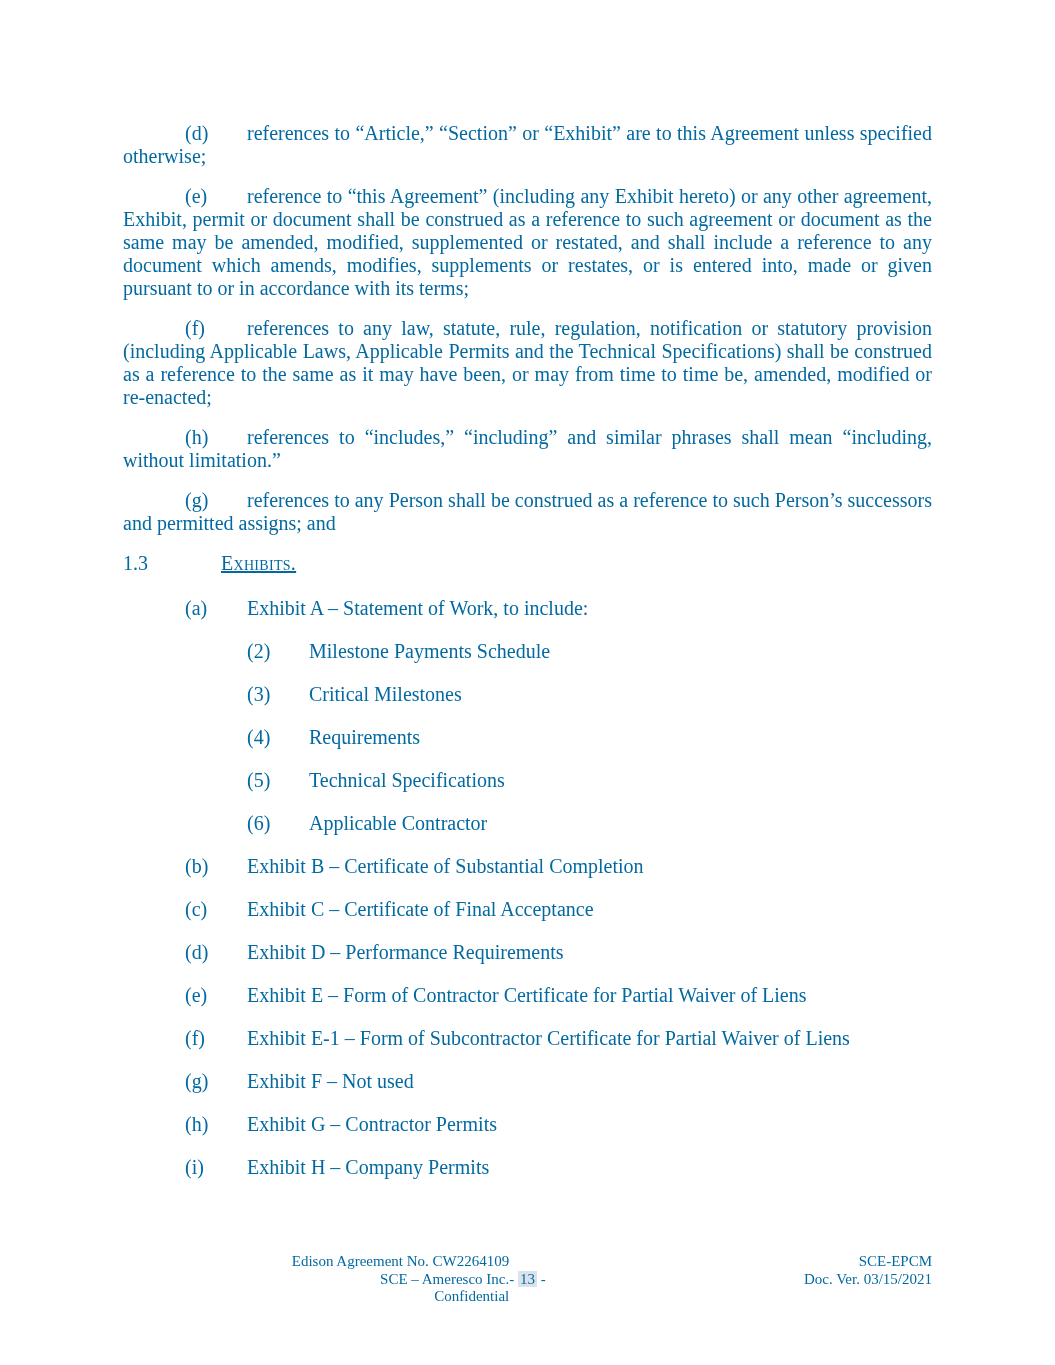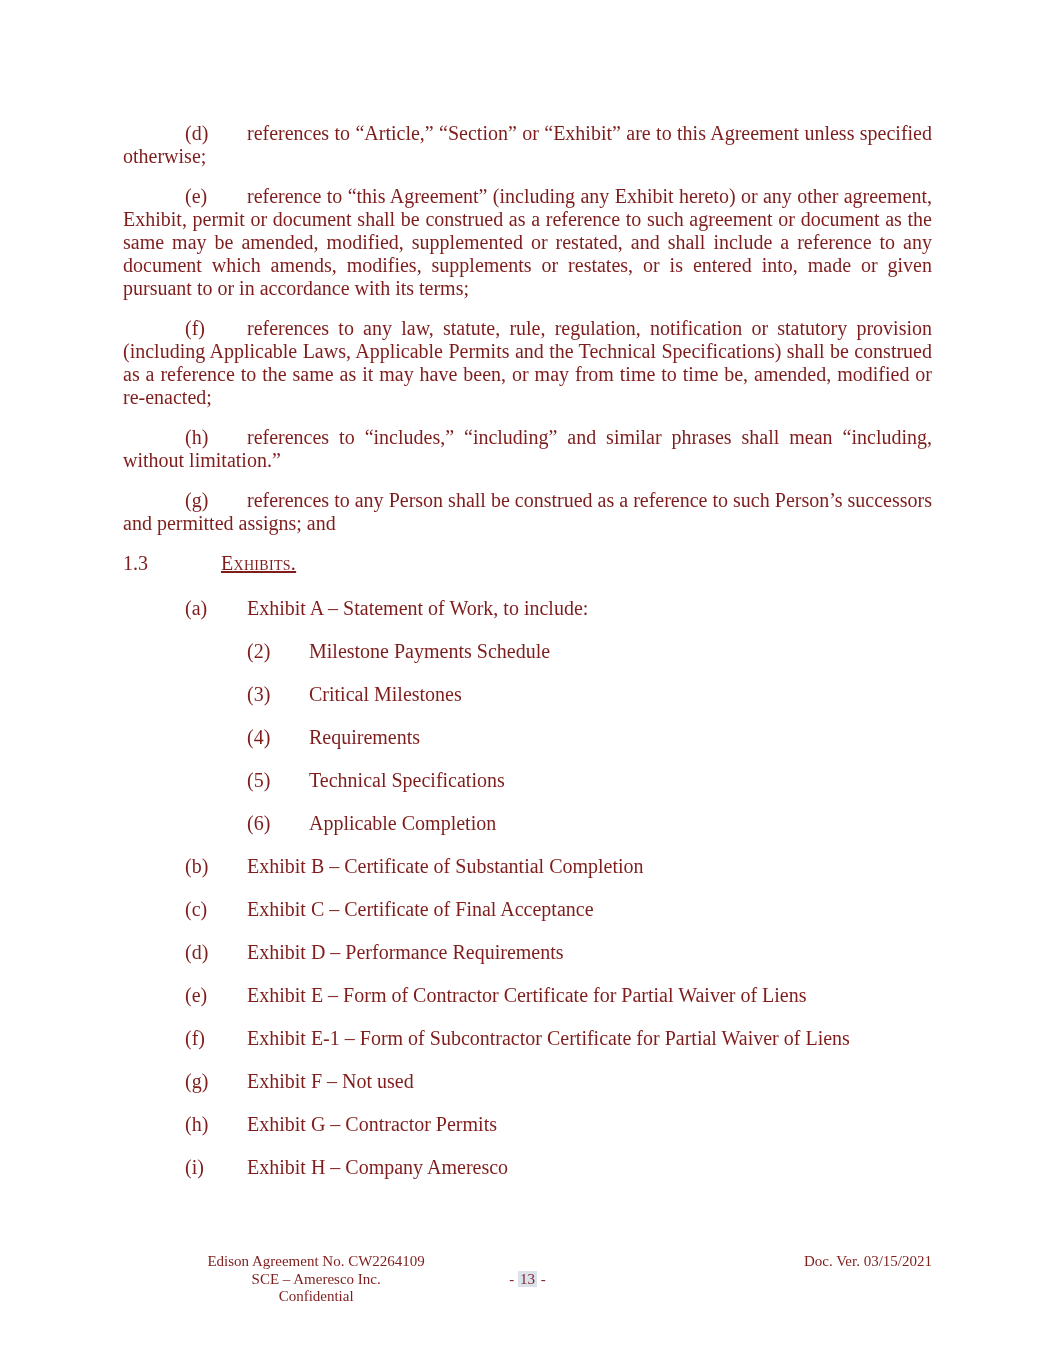--- a/index.html
+++ b/index.html
@@ -2,21 +2,21 @@
 <html><head>
 <meta charset="utf-8">
 <style>
   html, body { margin: 0; padding: 0; background: #ffffff; }
   .page {
     position: relative;
     width: 1055px;
     height: 1365px;
     background: #ffffff;
     font-family: "Liberation Serif", serif;
-    color: #7f1d1d;
+    color: #0369a1;
     overflow: hidden;
   }
   .content {
     position: absolute;
     left: 123px;
     right: 123px;
     top: 122px;
     font-size: 20px;
     line-height: 23px;
   }
@@ -39,21 +39,21 @@
   .footer {
     position: absolute;
     left: 123px;
     right: 123px;
     top: 1253px;
     display: grid;
     grid-template-columns: 1fr auto 1fr;
     font-size: 15px;
     line-height: 17.5px;
   }
-  .footer .col-left  { text-align: center; }
+  .footer .col-left  { text-align: right; }
   .footer .col-center { text-align: center; }
   .footer .col-right { text-align: right; }
   .spacer-line { height: 17.5px; }
   .pg-field { padding: 0 2px; }
 </style>
 </head>
 <body>
 
 <div class="page">
   <div class="content">
@@ -75,47 +75,48 @@
 
 
     <div class="item"><span class="tab2"></span><span class="lbl">(2)</span><span>Milestone Payments Schedule</span></div>
 
     <div class="item"><span class="tab2"></span><span class="lbl">(3)</span><span>Critical Milestones</span></div>
 
     <div class="item"><span class="tab2"></span><span class="lbl">(4)</span><span>Requirements</span></div>
 
     <div class="item"><span class="tab2"></span><span class="lbl">(5)</span><span>Technical Specifications</span></div>
 
-    <div class="item"><span class="tab2"></span><span class="lbl">(6)</span><span>Applicable Completion</span></div>
+    <div class="item"><span class="tab2"></span><span class="lbl">(6)</span><span>Applicable Contractor</span></div>
 
     <div class="item"><span class="tab1"></span><span class="lbl">(b)</span><span>Exhibit B – Certificate of Substantial Completion</span></div>
 
     <div class="item"><span class="tab1"></span><span class="lbl">(c)</span><span>Exhibit C – Certificate of Final Acceptance</span></div>
 
     <div class="item"><span class="tab1"></span><span class="lbl">(d)</span><span>Exhibit D – Performance Requirements</span></div>
 
     <div class="item"><span class="tab1"></span><span class="lbl">(e)</span><span>Exhibit E – Form of Contractor Certificate for Partial Waiver of Liens</span></div>
 
     <div class="item"><span class="tab1"></span><span class="lbl">(f)</span><span>Exhibit E-1 – Form of Subcontractor Certificate for Partial Waiver of Liens</span></div>
 
     <div class="item"><span class="tab1"></span><span class="lbl">(g)</span><span>Exhibit F –  Not used</span></div>
 
     <div class="item"><span class="tab1"></span><span class="lbl">(h)</span><span>Exhibit G – Contractor Permits</span></div>
 
-    <div class="item"><span class="tab1"></span><span class="lbl">(i)</span><span>Exhibit H – Company Ameresco</span></div>
+    <div class="item"><span class="tab1"></span><span class="lbl">(i)</span><span>Exhibit H – Company Permits</span></div>
 
   </div>
 
   <div class="footer">
     <div class="col-left">
       <div>Edison Agreement No. CW2264109</div>
       <div>SCE – Ameresco Inc.</div>
       <div>Confidential</div>
     </div>
     <div class="col-center">
       <div class="spacer-line"></div>
       <div><span>- </span><span class="pg-field" style="background-color:#dce2ec">13</span><span> -</span></div>
     </div>
     <div class="col-right">
+      <div>SCE-EPCM</div>
       <div>Doc. Ver. 03/15/2021</div>
     </div>
   </div>
 </div>
 
 </body></html>

